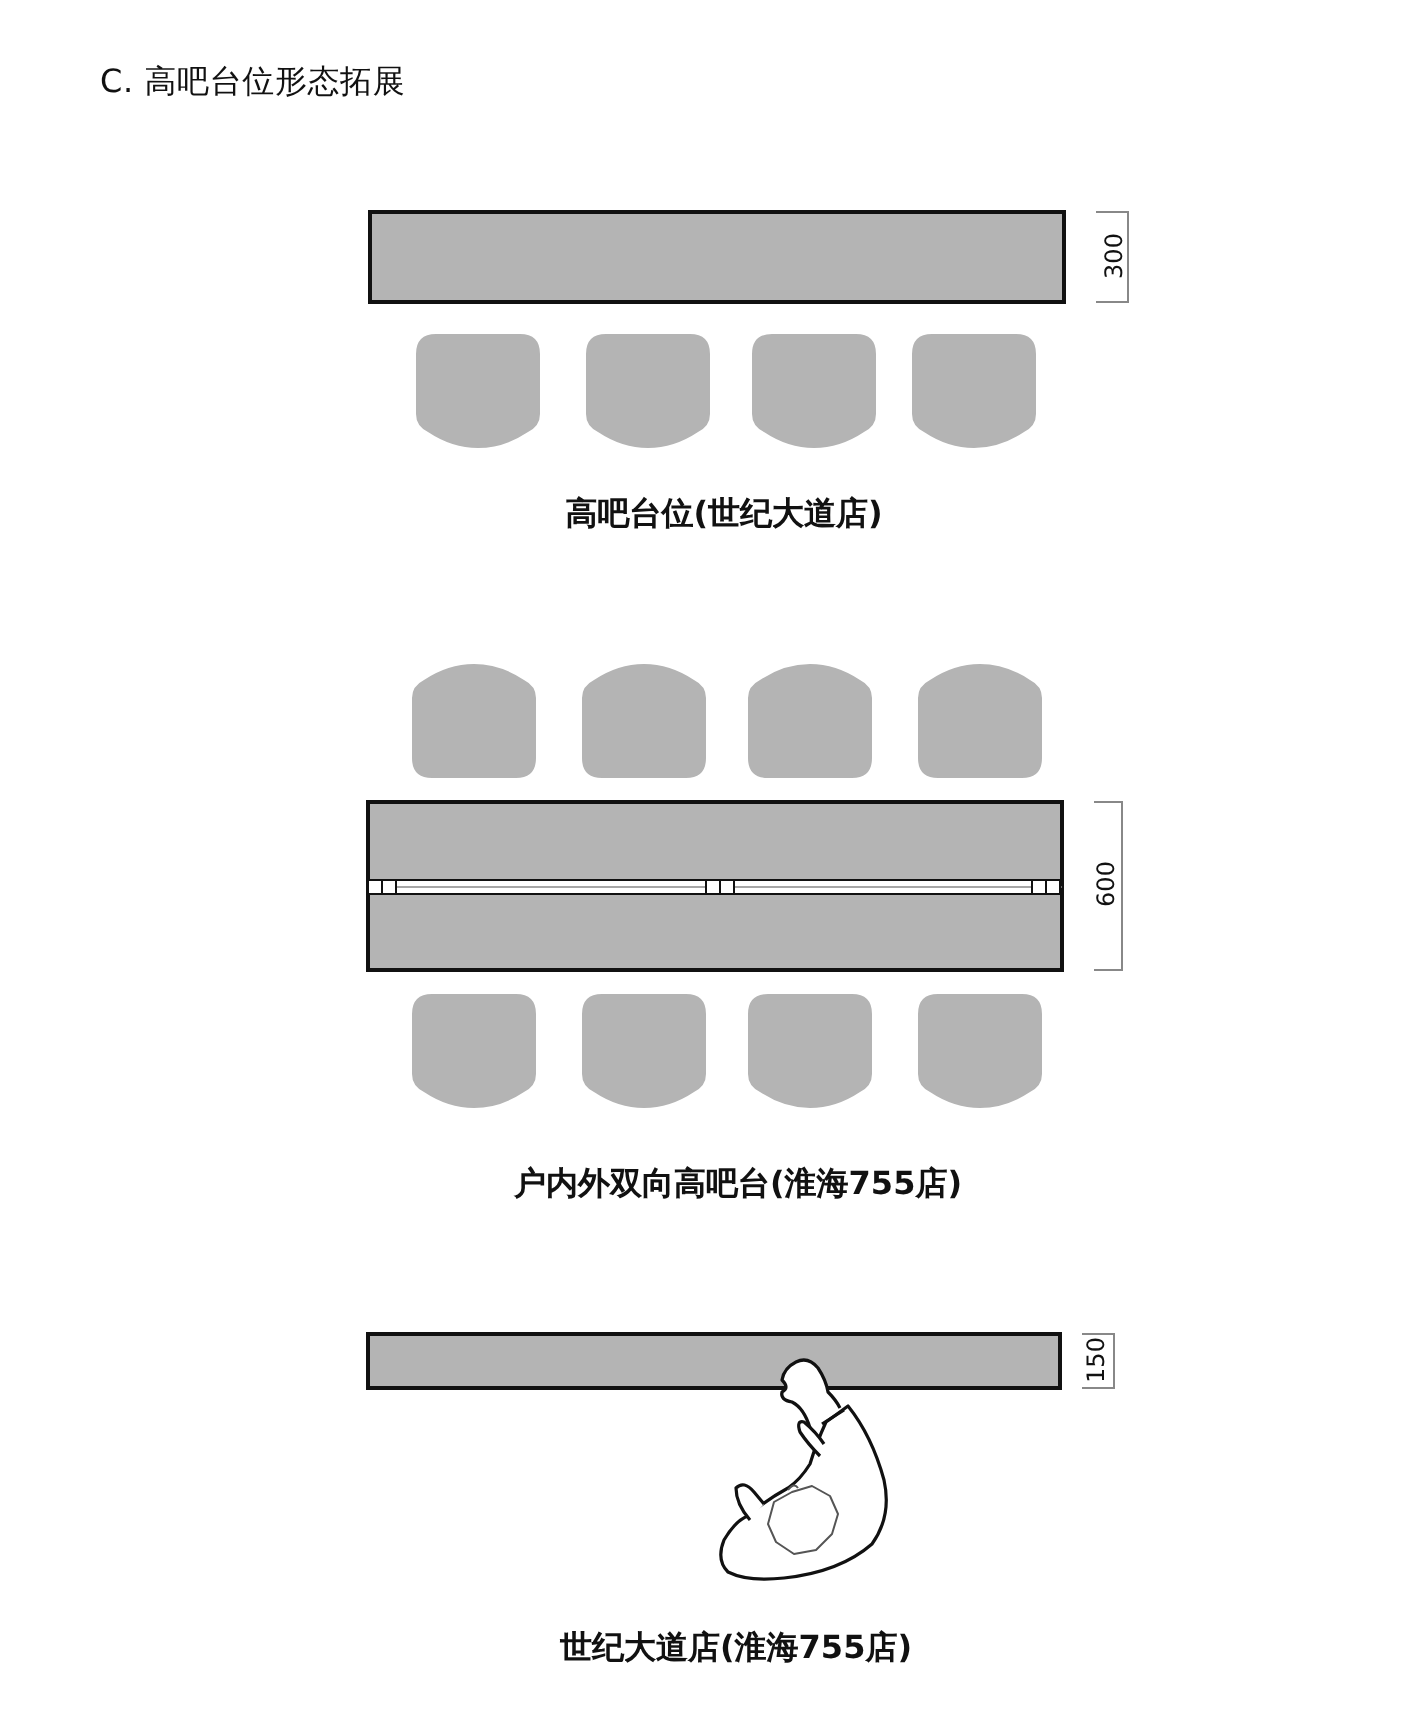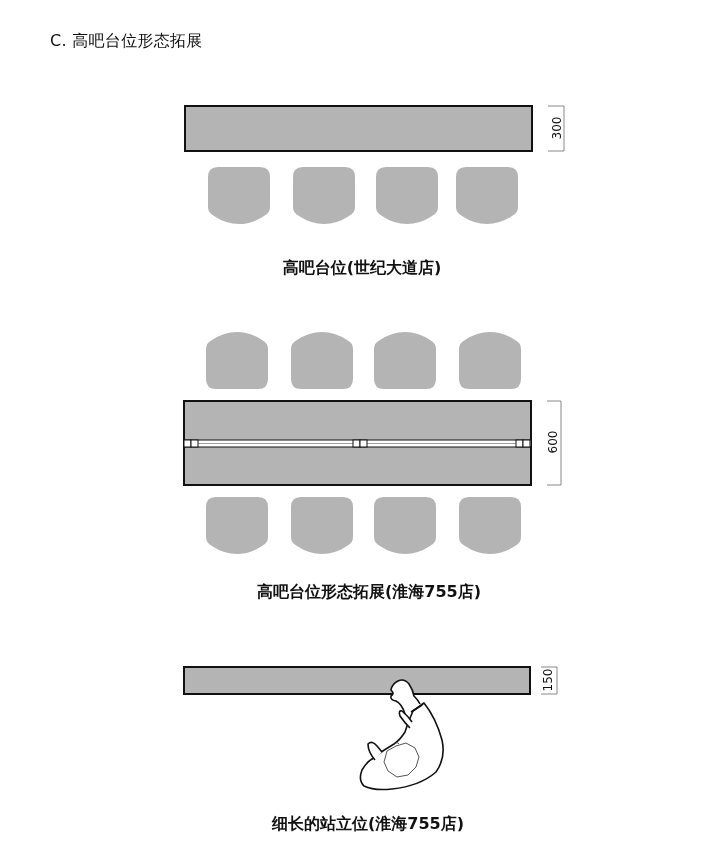--- a/index.html
+++ b/index.html
@@ -84,15 +84,15 @@
       <path d="M410,728 Q404,722 400,716 Q398,710 402,711 Q408,716 412,722"></path>
 
       <path d="M375,760 Q368,752 368,744 Q372,740 377,746 L382,752"></path>
 
       <polygon points="396,746 406,743 415,748 419,757 416,767 408,775 397,777 388,771 384,762 387,751" fill="#fff" stroke="#555" stroke-width="1"></polygon>
       <path d="M394,745 Q397,741 399,744" fill="none" stroke="#555" stroke-width="1"></path>
     </g>
   </g>
 </svg>
 
-<div class="caption" style="left:162px; top:258px;">高吧台位(世纪大道店)</div>
-<div class="caption" style="left:169px; top:582px;">高吧台位形态拓展(淮海755店)</div>
-<div class="caption" style="left:168px; top:814px;">细长的站立位(淮海755店)</div>
+<div class="caption" style="left:162px; top:247px;">高吧台位(世纪大道店)</div>
+<div class="caption" style="left:169px; top:582px;">户内外双向高吧台(淮海755店)</div>
+<div class="caption" style="left:168px; top:814px;">世纪大道店(淮海755店)</div>
 
 </body></html>

